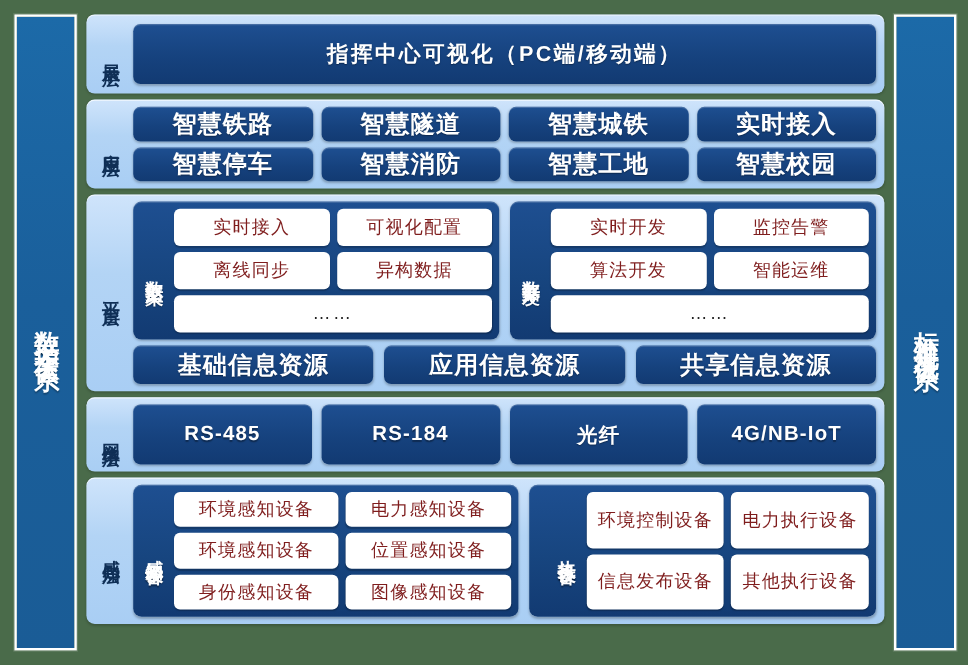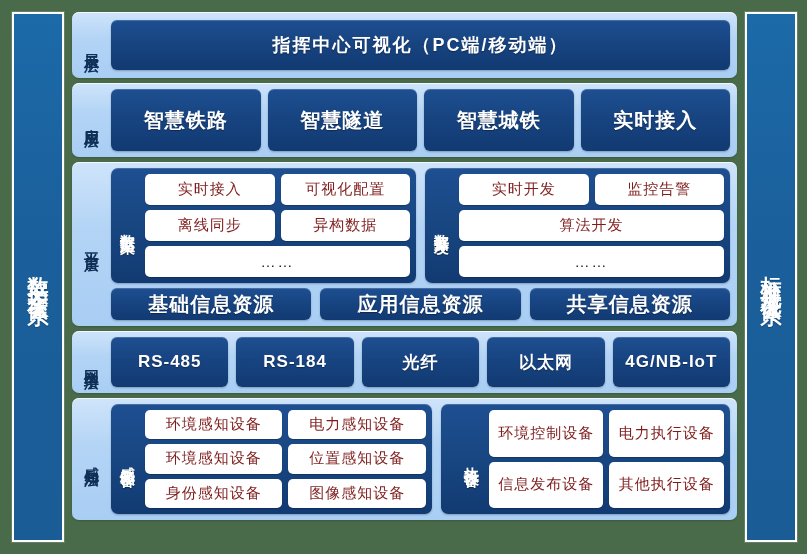--- a/index.html
+++ b/index.html
@@ -196,20 +196,26 @@
       <div class="layer-label">
         <span class="vtext">应用层</span>
       </div>
       <div class="layer-body">
         <div class="app-row">
           <div class="pill">智慧铁路</div>
           <div class="pill">智慧隧道</div>
           <div class="pill">智慧城铁</div>
           <div class="pill">实时接入</div>
         </div>
+        <div class="app-row">
+          <div class="pill">智慧停车</div>
+          <div class="pill">智慧消防</div>
+          <div class="pill">智慧工地</div>
+          <div class="pill">智慧校园</div>
+        </div>
       </div>
     </div>
 
     <div class="layer layer-platform">
       <div class="layer-label">
         <span class="vtext">平台层</span>
       </div>
       <div class="layer-body">
 
         <div class="platform-top">
@@ -237,20 +243,21 @@
             <div class="group-title">
               <span class="vtext">数据开发</span>
             </div>
             <div class="group-cells">
               <div class="cell-row">
                 <div class="wcell">实时开发</div>
                 <div class="wcell">监控告警</div>
               </div>
               <div class="cell-row">
                 <div class="wcell">算法开发</div>
+                <div class="wcell">智能运维</div>
               </div>
               <div class="cell-row">
                 <div class="wcell ellipsis">……</div>
               </div>
             </div>
           </div>
 
         </div>
 
         <div class="platform-bottom">
@@ -264,21 +271,20 @@
 
     <div class="layer layer-network">
       <div class="layer-label">
         <span class="vtext">网络层</span>
       </div>
       <div class="layer-body">
         <div class="net-row">
           <div class="pill">RS-485</div>
           <div class="pill">RS-184</div>
           <div class="pill">光纤</div>
-          <div class="pill">以太网</div>
           <div class="pill">4G/NB-IoT</div>
         </div>
       </div>
     </div>
 
     <div class="layer layer-sense">
       <div class="layer-label">
         <span class="vtext">感知层</span>
       </div>
       <div class="layer-body">

